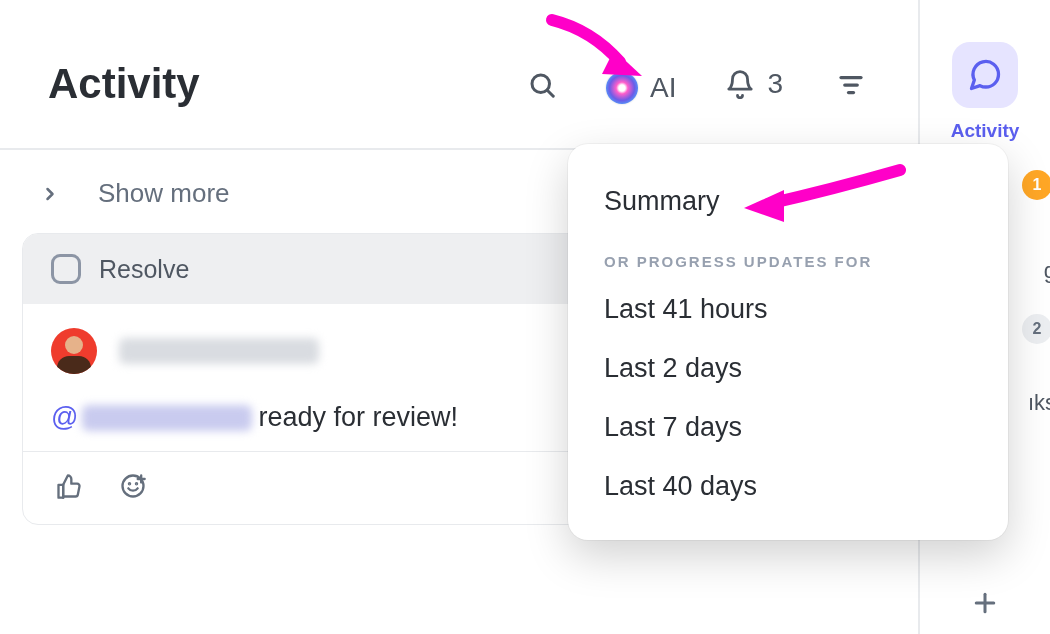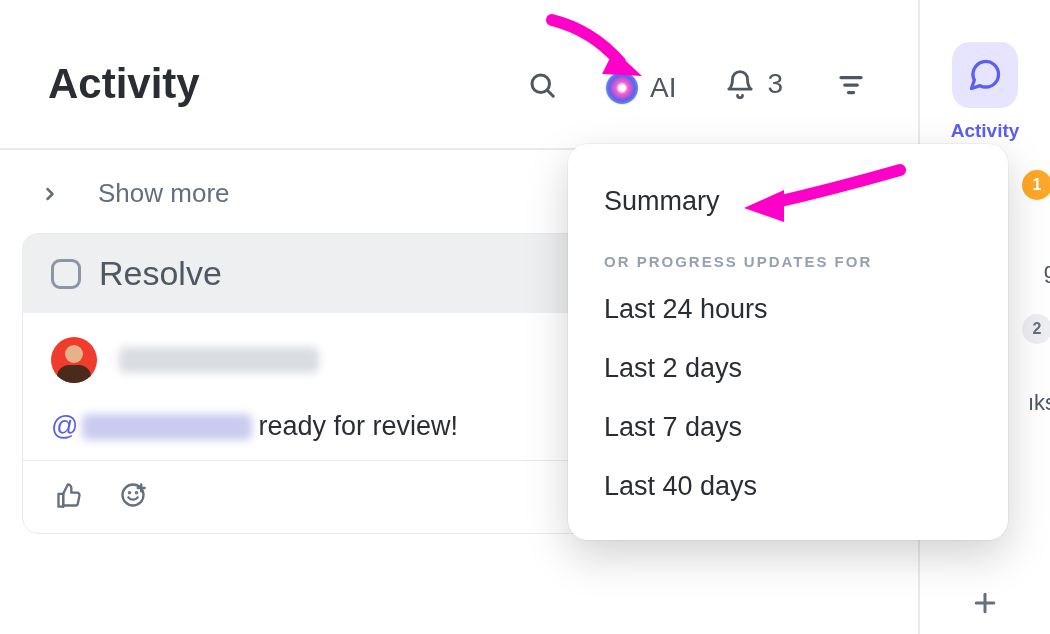--- a/index.html
+++ b/index.html
@@ -14,21 +14,21 @@
   .ai-label { font-size: 28px; color: #4f5762; font-weight: 500; }
   .ai-icon { width: 32px; height: 32px; border-radius: 50%; background: radial-gradient(circle at 50% 50%, #fff 14%, #ff5ecb 26%, #6c5ce7 55%, #4aa8ff 80%); box-shadow: 0 0 2px rgba(0,0,0,.2); }
   .bell-wrap { display: flex; align-items: center; gap: 12px; }
   .bell-count { font-size: 28px; color: #4f5762; font-weight: 500; }
   .showmore-row { display: flex; align-items: center; gap: 38px; padding: 28px 40px 24px 40px; }
   .showmore-text { font-size: 26px; color: #656f7d; }
   .card { margin: 0 22px; border: 1px solid #e8eaed; border-radius: 16px; overflow: hidden; }
   .card-header { background: #eeeff1; display: flex; align-items: center; justify-content: space-between; padding: 20px 28px; }
   .resolve-left { display: flex; align-items: center; gap: 18px; }
   .checkbox { width: 30px; height: 30px; border: 3px solid #8c95a5; border-radius: 9px; }
-  .resolve-label { font-size: 34px; color: #4f5762; }
+  .resolve-label { font-size: 25px; color: #4f5762; }
   .assigned-label { font-size: 25px; color: #4f5762; }
   .card-body { padding: 24px 28px 0 28px; }
   .user-row { display: flex; align-items: center; gap: 22px; margin-bottom: 28px; }
   .avatar { width: 46px; height: 46px; border-radius: 50%; background: #ef3c2d; position: relative; overflow: hidden; }
   .avatar::before { content:""; position:absolute; top:8px; left:14px; width:18px; height:18px; border-radius:50%; background:#e6b28a; }
   .avatar::after { content:""; position:absolute; bottom:-4px; left:6px; width:34px; height:22px; border-radius:12px 12px 0 0; background:#4a2a1a; }
   .blur-name { width: 200px; height: 26px; border-radius: 6px; background: #d9dce1; filter: blur(4px); }
   .comment-row { font-size: 27px; color: #2a2e34; margin-bottom: 18px; display:flex; align-items:center; flex-wrap:wrap; }
   .mention { color: #5b5fef; display:inline-flex; align-items:center; }
   .mention-blur { display:inline-block; width: 170px; height: 26px; border-radius: 6px; background: #c9cbef; filter: blur(4px); margin: 0 6px 0 4px; }
@@ -152,21 +152,21 @@
             <line x1="12" y1="5" x2="12" y2="19"></line>
             <line x1="5" y1="12" x2="19" y2="12"></line>
           </svg>
       </button>
     </div>
   </div>
 
   <div class="dropdown">
     <div class="dd-item">Summary</div>
     <div class="dd-heading">OR PROGRESS UPDATES FOR</div>
-    <div class="dd-item">Last 24 hours</div>
+    <div class="dd-item">Last 41 hours</div>
     <div class="dd-item">Last 2 days</div>
     <div class="dd-item">Last 7 days</div>
     <div class="dd-item">Last 40 days</div>
   </div>
 
   <div class="arrow" style="top:10px; left:542px;">
     <svg width="120" height="80">
         <path class="arrow-stroke" d="M10 10 Q 50 20 78 52"></path>
         <polygon class="arrow-head" points="72,40 100,66 60,64"></polygon>
       </svg>

